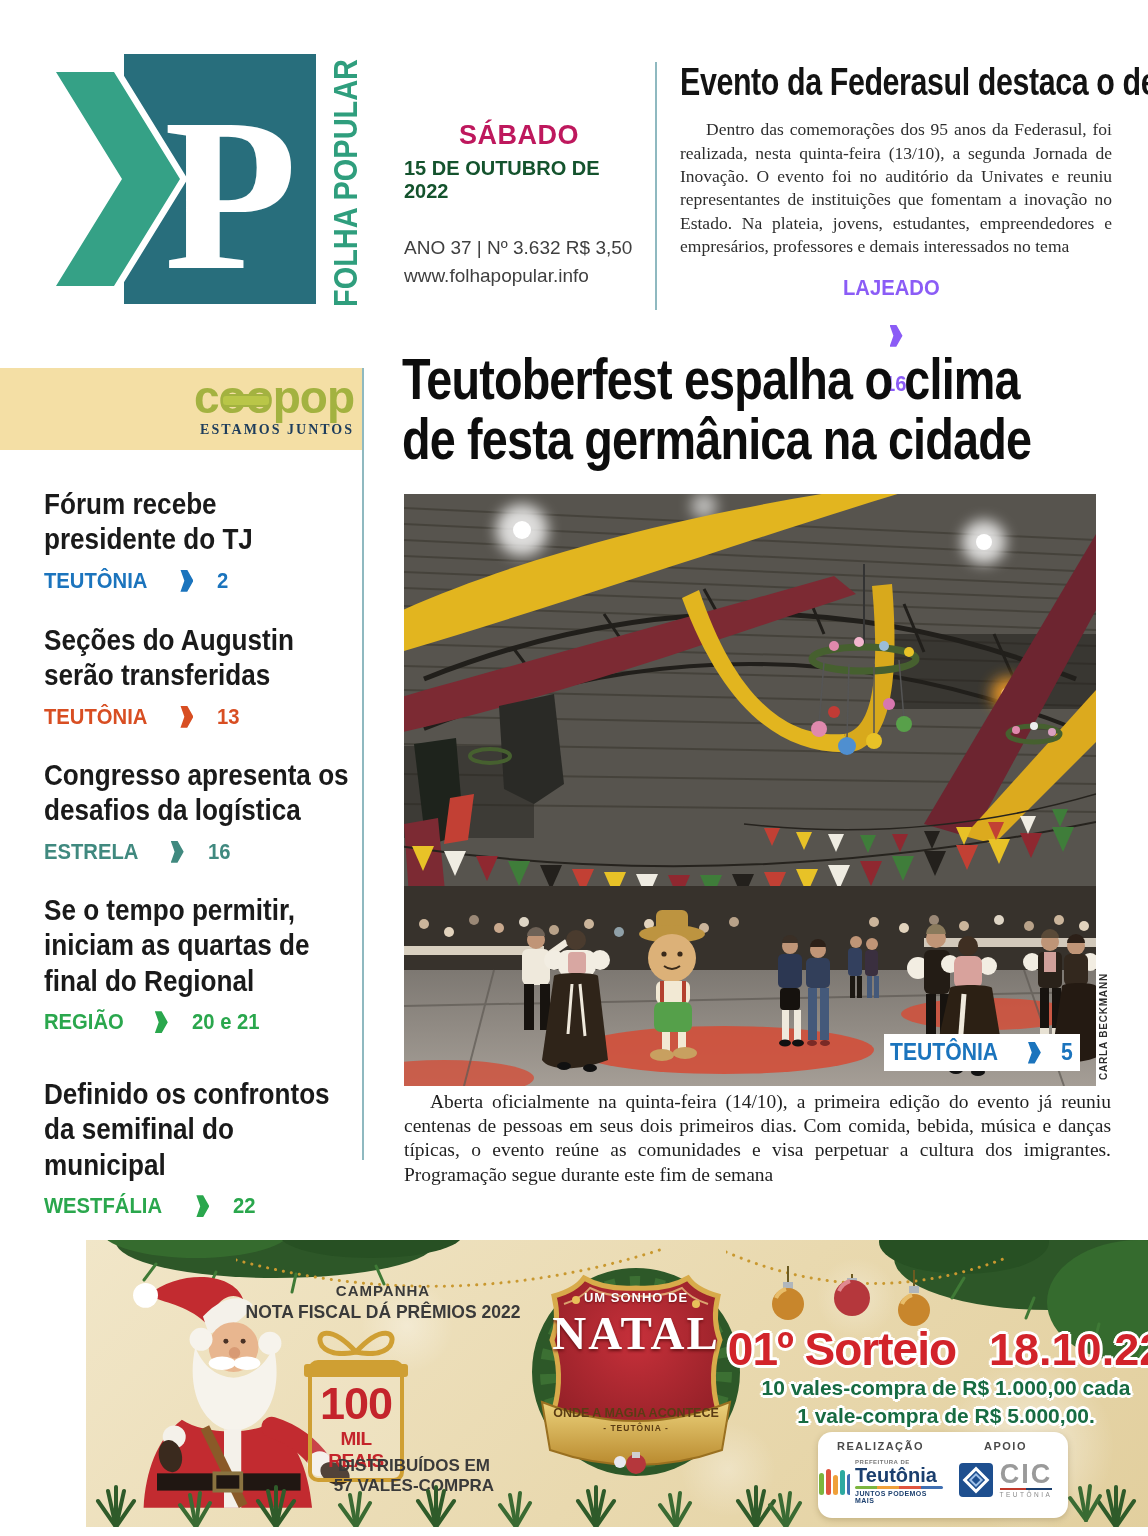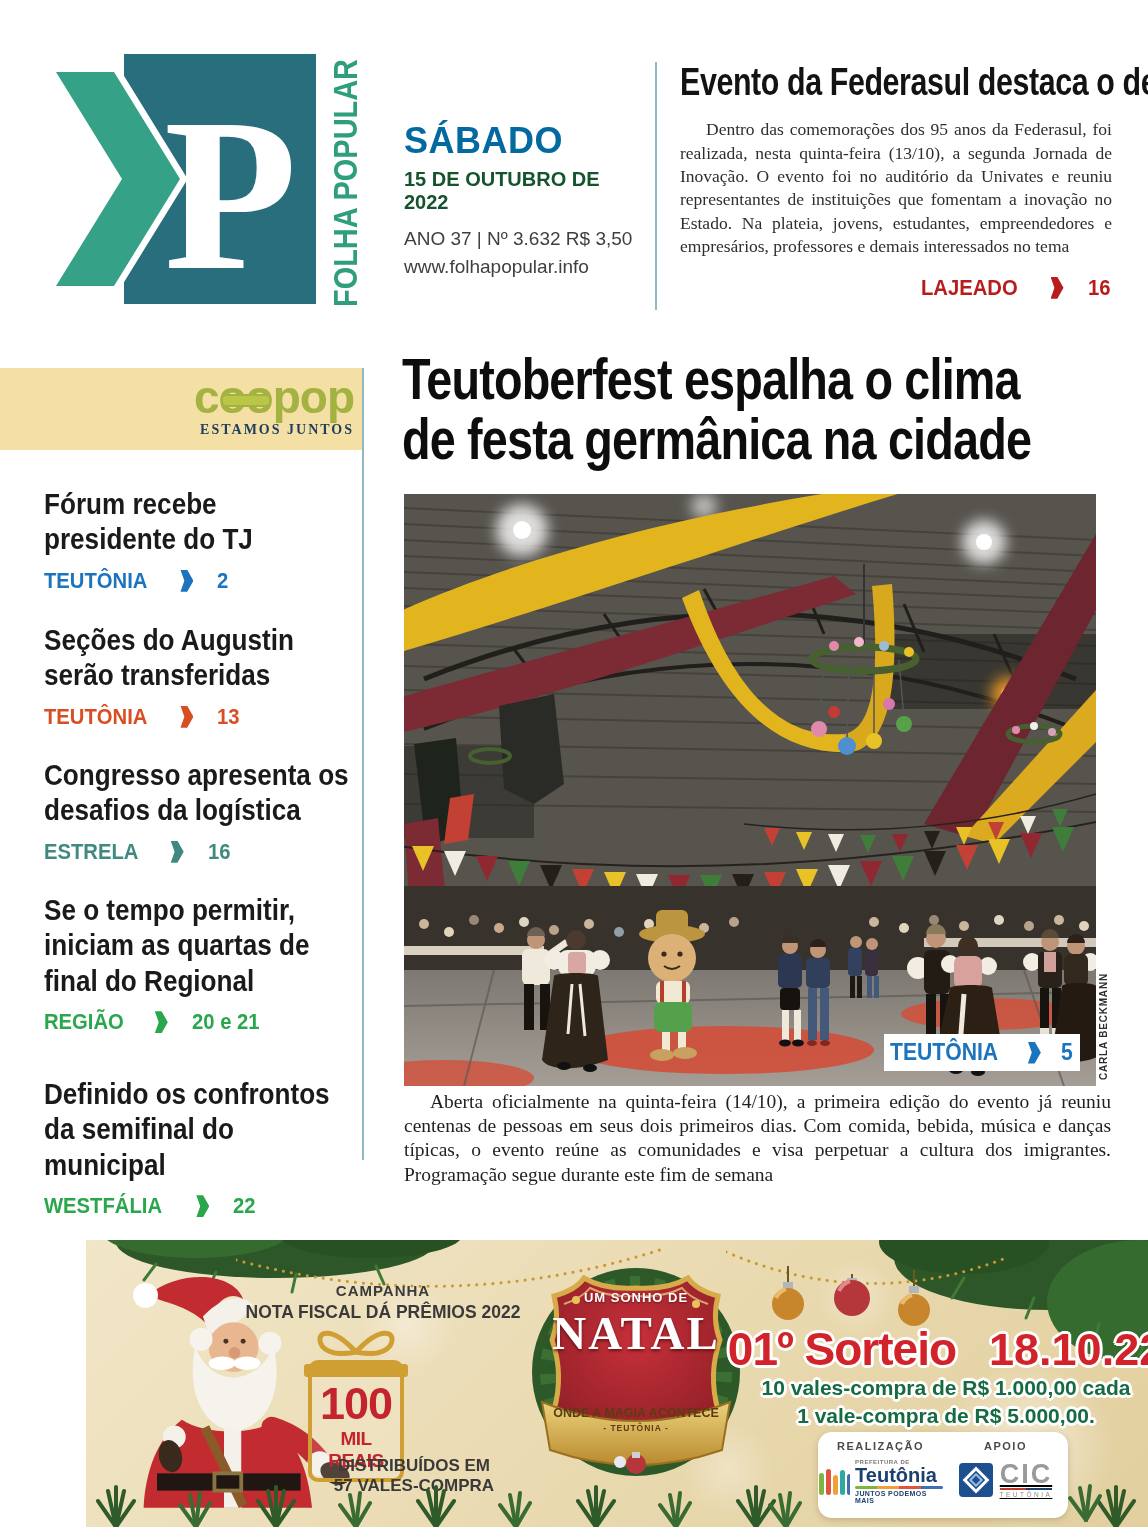--- a/index.html
+++ b/index.html
@@ -4,23 +4,23 @@
 <style>
   html,body{margin:0;padding:0;}
   body{width:1148px;height:1536px;position:relative;background:#fff;
        font-family:"Liberation Sans",sans-serif;overflow:hidden;}
   .abs{position:absolute;}
   .cond{display:inline-block;transform-origin:0 50%;white-space:nowrap;}
 
   
   #logo{left:52px;top:50px;width:326px;height:262px;}
   #dateblock{left:404px;top:120px;width:230px;}
-  .wkday{font-size:36px;font-weight:bold;color:#0369a1;letter-spacing:.5px;}
+  .wkday{font-size:27px;font-weight:bold;color:#be185d;letter-spacing:.5px;text-align:center;}
   .fulldate{font-size:20px;font-weight:bold;color:#14532d;margin-top:6px;}
-  .edition{font-size:19px;color:#3f3f3f;margin-top:14px;}
+  .edition{font-size:19px;color:#3f3f3f;margin-top:34px;}
   .website{font-size:19px;color:#3f3f3f;margin-top:6px;}
   .vline{background:#8fb9c0;width:2px;}
   #vline-header{left:655px;top:62px;height:248px;}
   #topstory{left:680px;top:60px;width:432px;}
   .ts-head{font-size:38px;font-weight:bold;color:#131313;line-height:1.16;letter-spacing:-.5px;}
   .ts-head .cond{transform:scaleX(.8);}
   .ts-body{font-family:"Liberation Serif",serif;font-size:17.5px;color:#2e2e2e;
            line-height:1.34;text-align:justify;text-indent:26px;margin-top:14px;}
   .tag{display:flex;align-items:center;gap:24px;font-weight:bold;font-size:22px;}
   .tag .cond{transform:scaleX(.92);}
@@ -96,21 +96,21 @@
               box-shadow:0 2px 6px rgba(90,70,20,.25);display:flex;}
   .sp-col{flex:1;text-align:center;padding-top:8px;}
   .sp-label{font-size:11px;color:#4a4a4a;letter-spacing:1.5px;font-weight:bold;}
   .pref-row{display:flex;align-items:center;justify-content:center;gap:5px;margin-top:7px;}
   .pref-txt{text-align:left;}
   .pref-pre{font-size:6px;color:#777;letter-spacing:.5px;font-weight:bold;}
   .pref-name{font-size:20px;font-weight:bold;color:#1b3f6e;line-height:1;}
   .pref-ul{height:3px;margin:1px 0 1px;border-radius:2px;
            background:linear-gradient(90deg,#7cb53f 0 25%,#f0a03a 25% 50%,#e0543f 50% 75%,#3f6fb2 75% 100%);}
   .pref-tag{font-size:7px;font-weight:bold;color:#1b3f6e;letter-spacing:.4px;}
-  .cic-row{display:flex;align-items:center;justify-content:center;gap:7px;margin-top:9px;text-decoration:underline;}
+  .cic-row{display:flex;align-items:center;justify-content:center;gap:7px;margin-top:9px;}
   .cic-name{font-size:27px;font-weight:800;color:#9a9a9a;letter-spacing:2px;line-height:1;}
   .cic-sub{font-size:6.5px;color:#8a8a8a;letter-spacing:2.5px;border-top:2px solid;
            border-image:linear-gradient(90deg,#c0392b 0 50%,#1b3f6e 50% 100%) 1;padding-top:1px;}
 </style>
 </head>
 <body>
 
 <svg id="logo" class="abs" viewBox="0 0 326 262">
   <rect x="72" y="4" width="192" height="250" fill="#286e7c"></rect>
   <polygon points="4,22 62,22 128,129 62,236 4,236 70,129" fill="#35a186" stroke="#ffffff" stroke-width="13" paint-order="stroke"></polygon>
@@ -123,21 +123,21 @@
   <div class="fulldate">15 DE OUTUBRO DE 2022</div>
   <div class="edition">ANO 37 | Nº 3.632 R$ 3,50</div>
   <div class="website">www.folhapopular.info</div>
 </div>
 
 <div id="vline-header" class="abs vline"></div>
 
 <div id="topstory" class="abs">
   <div class="ts-head"><span class="cond">Evento da Federasul destaca o desafio da inovação</span></div>
   <div class="ts-body">Dentro das comemorações dos 95 anos da Federasul, foi realizada, nesta quinta-feira (13/10), a segunda Jornada de Inovação. O evento foi no auditório da Univates e reuniu representantes de instituições que fomentam a inovação no Estado. Na plateia, jovens, estudantes, empreendedores e empresários, professores e demais interessados no tema</div>
-  <div class="tag" style="color: #b91c1c;">
+  <div class="tag" style="color: #8b5cf6; flex-direction: column;">
     <span class="cond">LAJEADO</span>
     <span class="tag-arrow"></span>
     <span class="cond">16</span>
   </div>
 </div>
 
 <div id="coopop-band" class="abs">
   <div id="coopop">
     <span class="coopop-name"><span>coopop</span><span class="coopop-link"></span></span>
     <div class="coopop-tag">ESTAMOS JUNTOS</div>

